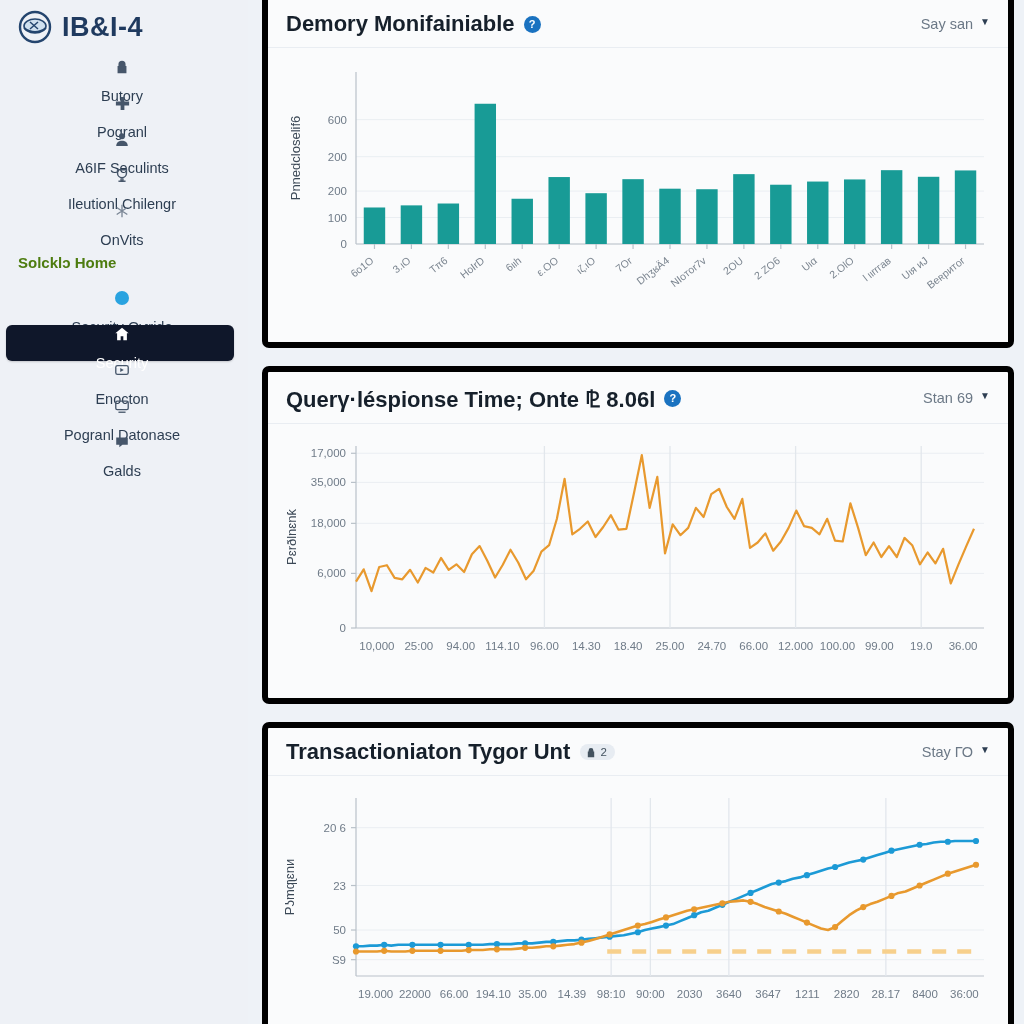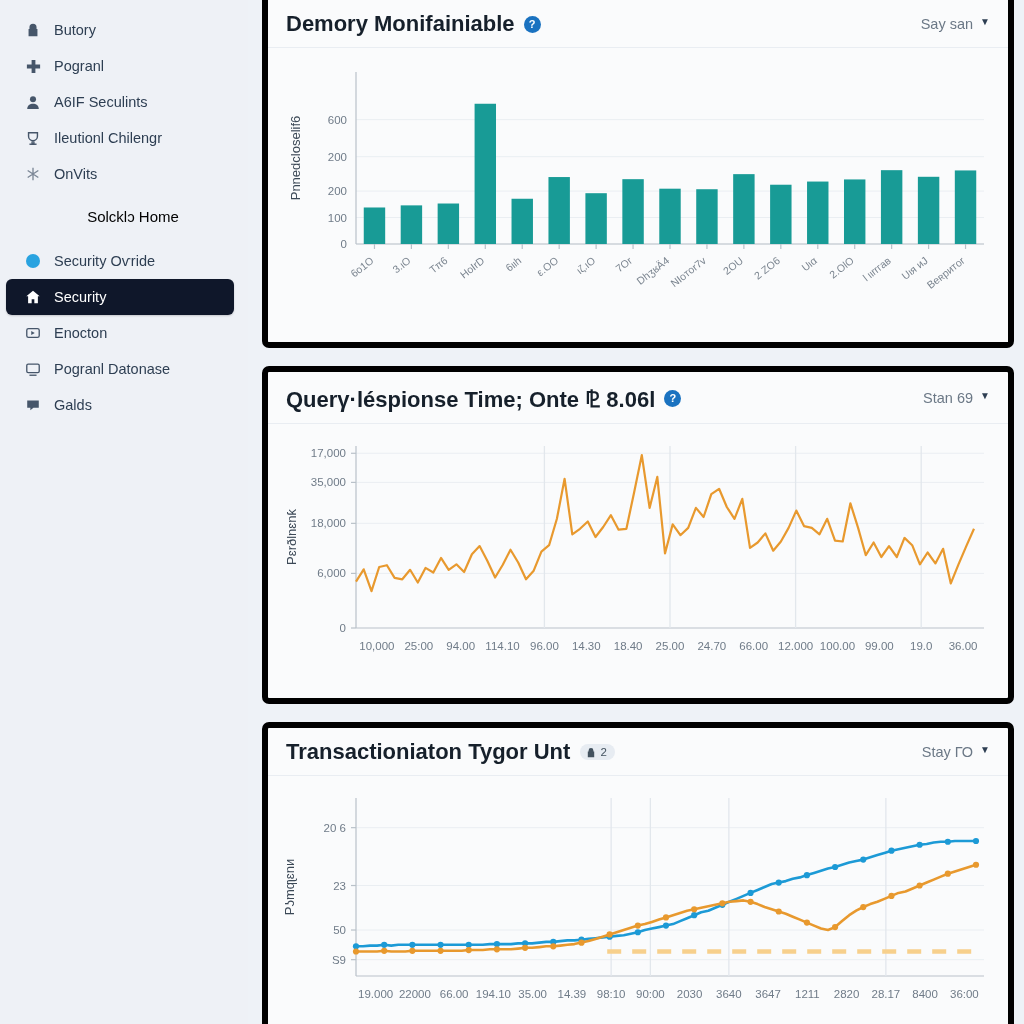--- a/index.html
+++ b/index.html
@@ -27,30 +27,31 @@
     letter-spacing:0.5px; filter:blur(0.35px);
   }
   .nav-group { margin-top:12px; }
   .nav-item {
     display:flex; align-items:center; gap:12px;
     height:36px; padding:0 14px 0 18px;
     margin:0 14px 0 6px;
     border-radius:6px;
     color:#2d3e52; font-size:14.5px;
     filter:blur(0.3px);
+    flex-direction:column;
   }
   .nav-item .ic { width:18px; height:18px; flex:0 0 18px; display:flex; align-items:center; justify-content:center; }
   .nav-item.active {
     background:#0f172a; color:#ffffff; margin-left:6px; margin-right:14px;
     box-shadow:0 1px 2px rgba(0,0,0,.18);
   }
   .nav-item.active .ic svg { fill:#ffffff; }
   .nav-section {
-    font-size:15px; font-weight:normal; color:#000000;
-    padding:16px 0 6px 18px; filter:blur(0.3px);text-align:center;
+    font-size:15px; font-weight:bold; color:#4d7c0f;
+    padding:16px 0 6px 18px; filter:blur(0.3px);
   }
   .dot { width:14px; height:14px; border-radius:50%; background:#29a3e0; display:block; }
 
   
   .main {
     flex:1; height:1024px; padding:0 10px 0 14px;
     overflow:hidden;
   }
   .card {
     background:#fafbfc;
@@ -99,20 +100,31 @@
   .axisline { stroke:#b9c1c9; stroke-width:1.2; }
   .vrule { stroke:#e2e7ec; stroke-width:1.3; }
 </style>
 </head>
 <body>
 
 <div class="app">
 
   <aside class="sidebar">
 
+    <div class="brand">
+      <span class="brand-logo">
+        <svg viewBox="0 0 34 34" width="34" height="34">
+          <circle cx="17" cy="17" r="15" fill="none" stroke="#24456e" stroke-width="2.4"></circle>
+          <ellipse cx="17" cy="16" rx="11" ry="7" fill="#cfe0ef" stroke="#24456e" stroke-width="1.6"></ellipse>
+          <path d="M6 18 Q17 26 28 18" fill="none" stroke="#24456e" stroke-width="2"></path>
+          <path d="M12 12 L20 19 M20 12 L12 19" stroke="#24456e" stroke-width="1.5" fill="none"></path>
+        </svg>
+      </span>
+      <span class="brand-title">IB&amp;I-4</span>
+    </div>
 
     <div class="nav-group">
 
       <div class="nav-item">
         <span class="ic">
           <svg viewBox="0 0 18 18" width="16" height="16">
               <path d="M5 8V6a4 4 0 018 0v2h1v8H4V8z" fill="#46566a"></path>
             </svg>
         </span>
         <span>Butory</span>

